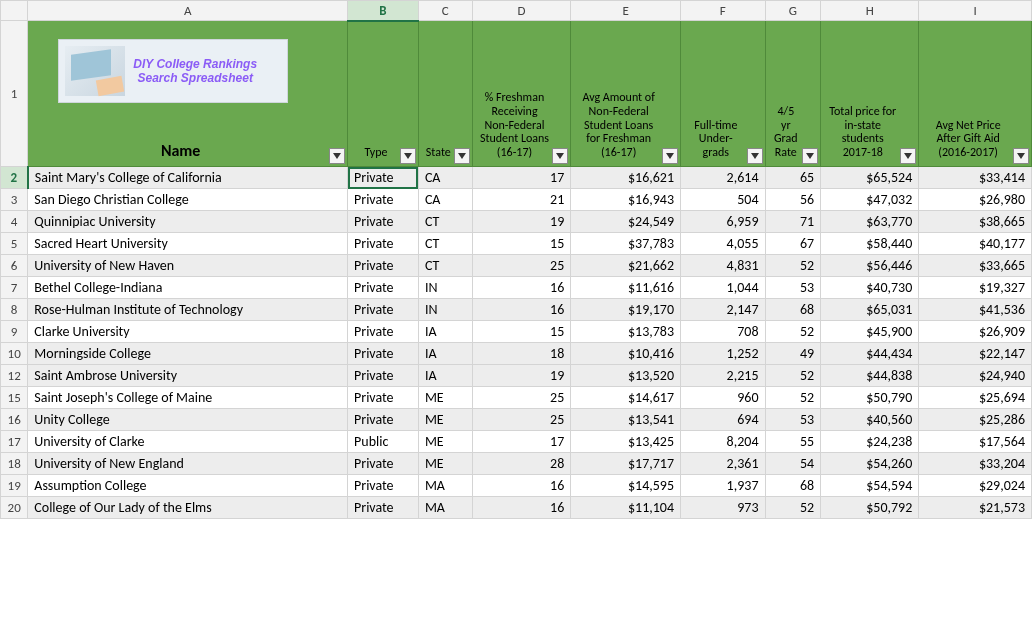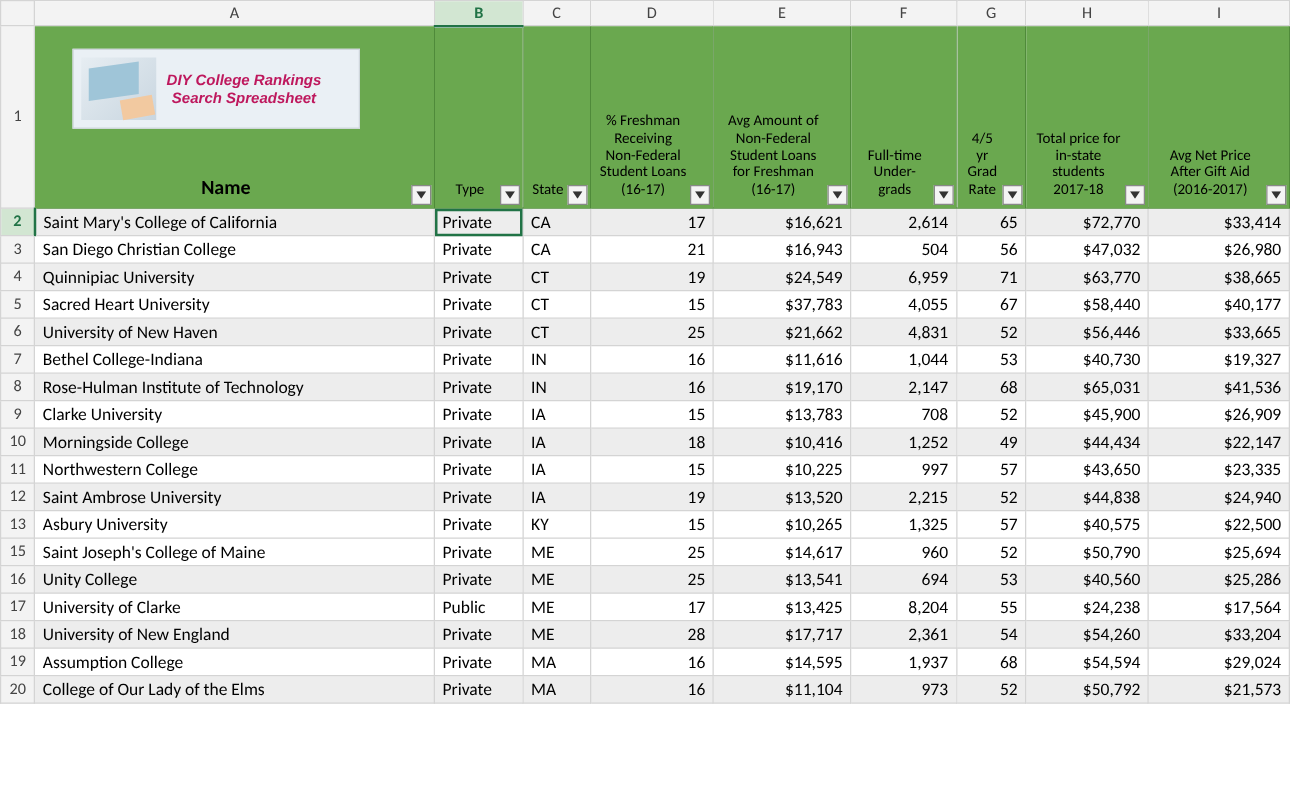--- a/index.html
+++ b/index.html
@@ -129,21 +129,21 @@
     position: absolute;
     right: 2px; bottom: 2px;
     width: 26px; height: 16px;
     background: #f2c9a0;
     transform: rotate(-10deg);
   }
   .logo-text {
     font-size: 12px;
     font-weight: bold;
     font-style: italic;
-    color: #be185d;
+    color: #8b5cf6;
     line-height: 1.2;
   }
 </style>
 </head>
 <body>
 
 
 
 <table class="sheet">
   <colgroup id="colgroup">
@@ -252,21 +252,21 @@
       </tr>
       <tr class="even">
         <td class="row-num selected">2</td>
         <td class="cell">Saint Mary's College of California</td>
         <td class="cell active">Private</td>
         <td class="cell">CA</td>
         <td class="cell num">17</td>
         <td class="cell num">$16,621</td>
         <td class="cell num">2,614</td>
         <td class="cell num">65</td>
-        <td class="cell num">$72,770</td>
+        <td class="cell num">$65,524</td>
         <td class="cell num">$33,414</td>
       </tr>
       <tr class="odd">
         <td class="row-num">3</td>
         <td class="cell">San Diego Christian College</td>
         <td class="cell">Private</td>
         <td class="cell">CA</td>
         <td class="cell num">21</td>
         <td class="cell num">$16,943</td>
         <td class="cell num">504</td>
@@ -351,55 +351,31 @@
         <td class="cell">Morningside College</td>
         <td class="cell">Private</td>
         <td class="cell">IA</td>
         <td class="cell num">18</td>
         <td class="cell num">$10,416</td>
         <td class="cell num">1,252</td>
         <td class="cell num">49</td>
         <td class="cell num">$44,434</td>
         <td class="cell num">$22,147</td>
       </tr>
-      <tr class="odd">
-        <td class="row-num">11</td>
-        <td class="cell">Northwestern College</td>
-        <td class="cell">Private</td>
-        <td class="cell">IA</td>
-        <td class="cell num">15</td>
-        <td class="cell num">$10,225</td>
-        <td class="cell num">997</td>
-        <td class="cell num">57</td>
-        <td class="cell num">$43,650</td>
-        <td class="cell num">$23,335</td>
-      </tr>
       <tr class="even">
         <td class="row-num">12</td>
         <td class="cell">Saint Ambrose University</td>
         <td class="cell">Private</td>
         <td class="cell">IA</td>
         <td class="cell num">19</td>
         <td class="cell num">$13,520</td>
         <td class="cell num">2,215</td>
         <td class="cell num">52</td>
         <td class="cell num">$44,838</td>
         <td class="cell num">$24,940</td>
-      </tr>
-      <tr class="odd">
-        <td class="row-num">13</td>
-        <td class="cell">Asbury University</td>
-        <td class="cell">Private</td>
-        <td class="cell">KY</td>
-        <td class="cell num">15</td>
-        <td class="cell num">$10,265</td>
-        <td class="cell num">1,325</td>
-        <td class="cell num">57</td>
-        <td class="cell num">$40,575</td>
-        <td class="cell num">$22,500</td>
       </tr>
       <tr class="odd">
         <td class="row-num">15</td>
         <td class="cell">Saint Joseph's College of Maine</td>
         <td class="cell">Private</td>
         <td class="cell">ME</td>
         <td class="cell num">25</td>
         <td class="cell num">$14,617</td>
         <td class="cell num">960</td>
         <td class="cell num">52</td>

